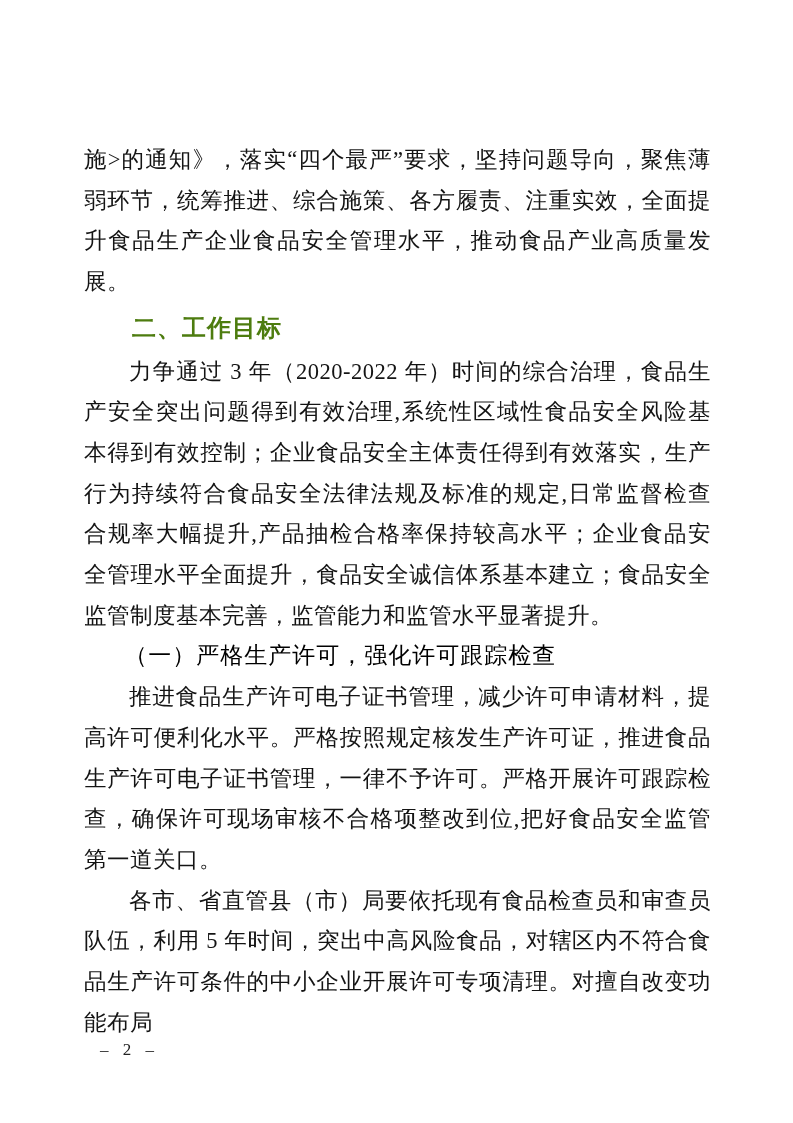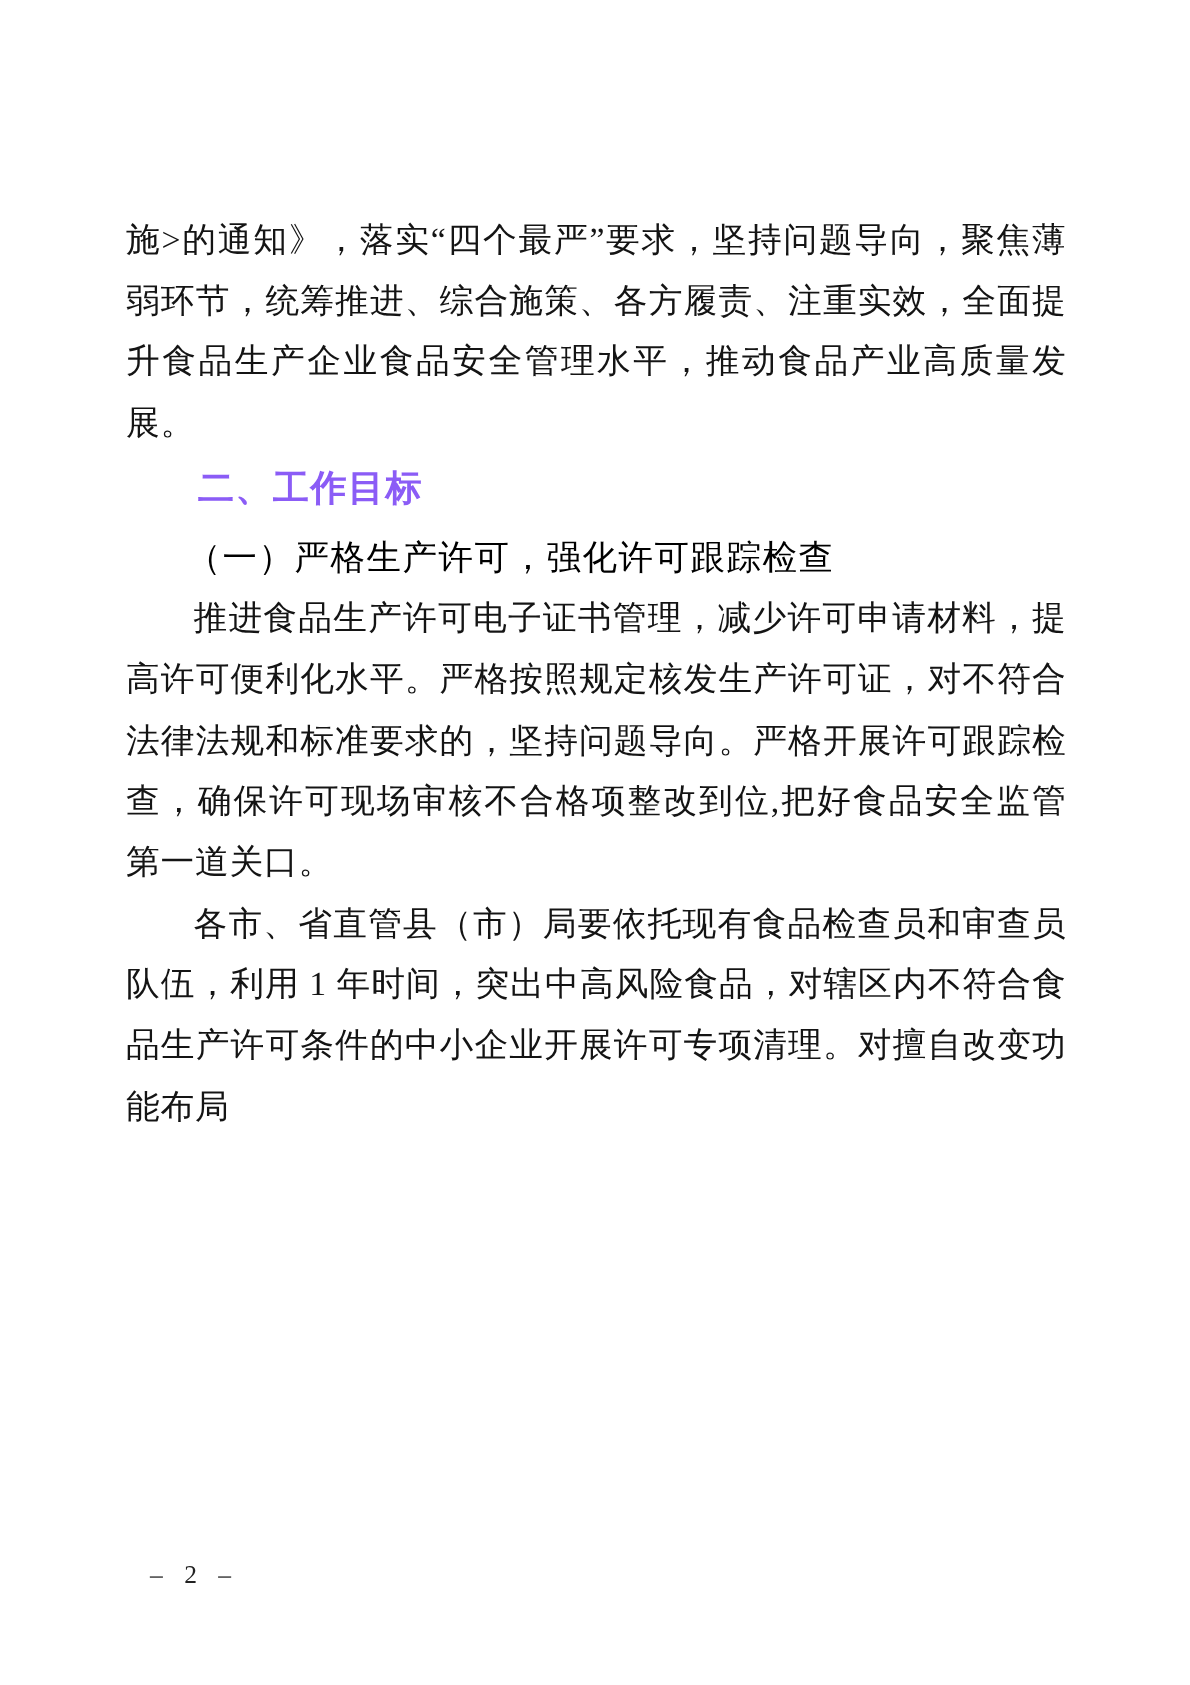--- a/index.html
+++ b/index.html
@@ -30,27 +30,27 @@
     text-align: justify;
     text-justify: inter-character;
     letter-spacing: 0.5px;
     color: #141414;
   }
   .body-para.indented {
     text-indent: 2em;
   }
   .section-heading {
     margin: 5px 0 3px 0;
-    font-family: Liberation Mono, monospace;
+    font-family: Liberation Serif, serif;
     font-weight: bold;
     font-size: 24px;
     line-height: 40.7px;
     text-indent: 2em;
     letter-spacing: 1px;
-    color: #8b5cf6;
+    color: #4d7c0f;
   }
   .sub-heading {
     margin: 0;
     font-size: 23px;
     line-height: 40.7px;
     text-indent: 1.75em;
     letter-spacing: 1px;
     color: #000000;
   }
   .page-number {
@@ -63,18 +63,19 @@
     color: #222222;
   }
 </style>
 </head>
 <body>
 
 <div class="page">
   <div class="content">
     <p class="body-para">施&gt;的通知》，落实“四个最严”要求，坚持问题导向，聚焦薄弱环节，统筹推进、综合施策、各方履责、注重实效，全面提升食品生产企业食品安全管理水平，推动食品产业高质量发展。</p>
     <h2 class="section-heading">二、工作目标</h2>
+    <p class="body-para indented">力争通过 3 年（2020-2022 年）时间的综合治理，食品生产安全突出问题得到有效治理,系统性区域性食品安全风险基本得到有效控制；企业食品安全主体责任得到有效落实，生产行为持续符合食品安全法律法规及标准的规定,日常监督检查合规率大幅提升,产品抽检合格率保持较高水平；企业食品安全管理水平全面提升，食品安全诚信体系基本建立；食品安全监管制度基本完善，监管能力和监管水平显著提升。</p>
     <p class="sub-heading">（一）严格生产许可，强化许可跟踪检查</p>
-    <p class="body-para indented">推进食品生产许可电子证书管理，减少许可申请材料，提高许可便利化水平。严格按照规定核发生产许可证，对不符合法律法规和标准要求的，坚持问题导向。严格开展许可跟踪检查，确保许可现场审核不合格项整改到位,把好食品安全监管第一道关口。</p>
-    <p class="body-para indented">各市、省直管县（市）局要依托现有食品检查员和审查员队伍，利用 1 年时间，突出中高风险食品，对辖区内不符合食品生产许可条件的中小企业开展许可专项清理。对擅自改变功能布局</p>
+    <p class="body-para indented">推进食品生产许可电子证书管理，减少许可申请材料，提高许可便利化水平。严格按照规定核发生产许可证，推进食品生产许可电子证书管理，一律不予许可。严格开展许可跟踪检查，确保许可现场审核不合格项整改到位,把好食品安全监管第一道关口。</p>
+    <p class="body-para indented">各市、省直管县（市）局要依托现有食品检查员和审查员队伍，利用 5 年时间，突出中高风险食品，对辖区内不符合食品生产许可条件的中小企业开展许可专项清理。对擅自改变功能布局</p>
   </div>
   <div class="page-number">– 2 –</div>
 </div>
 
 </body></html>

